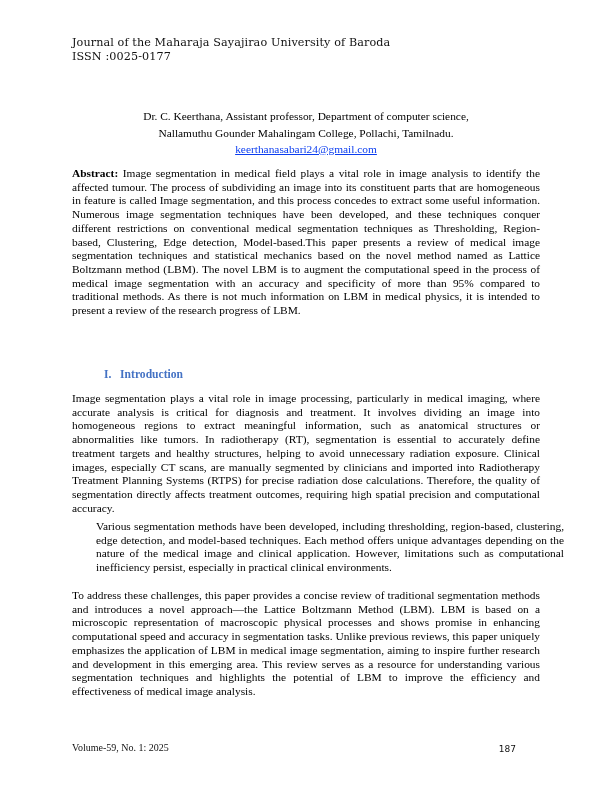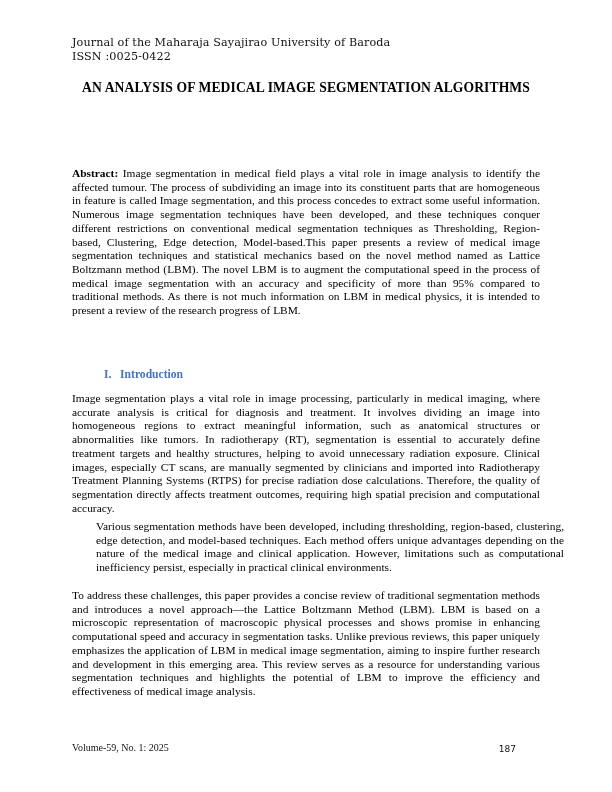--- a/index.html
+++ b/index.html
@@ -22,25 +22,29 @@
   .footer-left { position: absolute; left: 72px; top: 742px; font-family: Liberation Serif, serif; font-size: 10px; color: #111; }
   .footer-right { position: absolute; right: 72px; top: 744px; font-family: "DejaVu Sans", sans-serif; font-size: 9px; color: #111; }
 </style>
 </head>
 <body>
 
 <div class="page">
 
   <div class="journal-header">
     <div>Journal of the Maharaja Sayajirao University of Baroda</div>
-    <div>ISSN :0025-0422</div>
+    <div>ISSN :0025-0177</div>
   </div>
 
-  <div class="title">AN ANALYSIS OF MEDICAL IMAGE SEGMENTATION ALGORITHMS</div>
 
+  <div class="author">
+    <div>Dr. C. Keerthana, Assistant professor, Department of computer science,</div>
+    <div>Nallamuthu Gounder Mahalingam College, Pollachi, Tamilnadu.</div>
+    <div><a href="mailto:keerthanasabari24@gmail.com">keerthanasabari24@gmail.com</a></div>
+  </div>
 
   <div class="body-text abstract">
     <span class="label-bold">Abstract:</span>
     <span>Image segmentation in medical field plays a vital role in image analysis to identify the affected tumour. The process of subdividing an image into its constituent parts that are homogeneous in feature is called Image segmentation, and this process concedes to extract some useful information. Numerous image segmentation techniques have been developed, and these techniques conquer different restrictions on conventional medical segmentation techniques as Thresholding, Region-based, Clustering, Edge detection, Model-based.This paper presents a review of medical image segmentation techniques and statistical mechanics based on the novel method named as Lattice Boltzmann method (LBM). The novel LBM is to augment the computational speed in the process of medical image segmentation with an accuracy and specificity of more than 95% compared to traditional methods. As there is not much information on LBM in medical physics, it is intended to present a review of the research progress of LBM.</span>
   </div>
 
 
   <div class="section-heading" style="white-space: pre;">I.   Introduction</div>
 
   <div class="body-text p1">Image segmentation plays a vital role in image processing, particularly in medical imaging, where accurate analysis is critical for diagnosis and treatment. It involves dividing an image into homogeneous regions to extract meaningful information, such as anatomical structures or abnormalities like tumors. In radiotherapy (RT), segmentation is essential to accurately define treatment targets and healthy structures, helping to avoid unnecessary radiation exposure. Clinical images, especially CT scans, are manually segmented by clinicians and imported into Radiotherapy Treatment Planning Systems (RTPS) for precise radiation dose calculations. Therefore, the quality of segmentation directly affects treatment outcomes, requiring high spatial precision and computational accuracy.</div>

